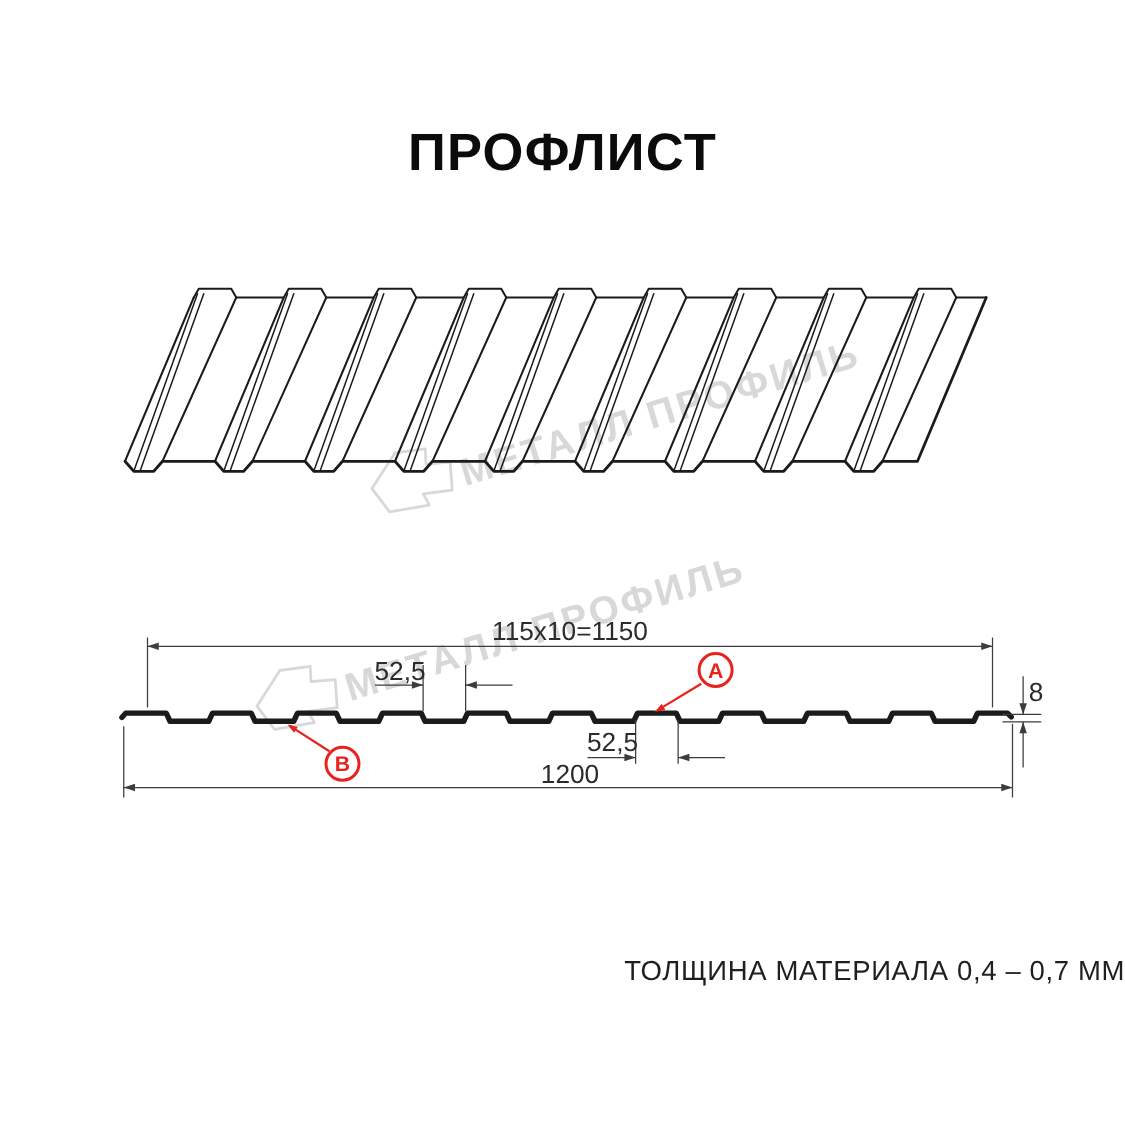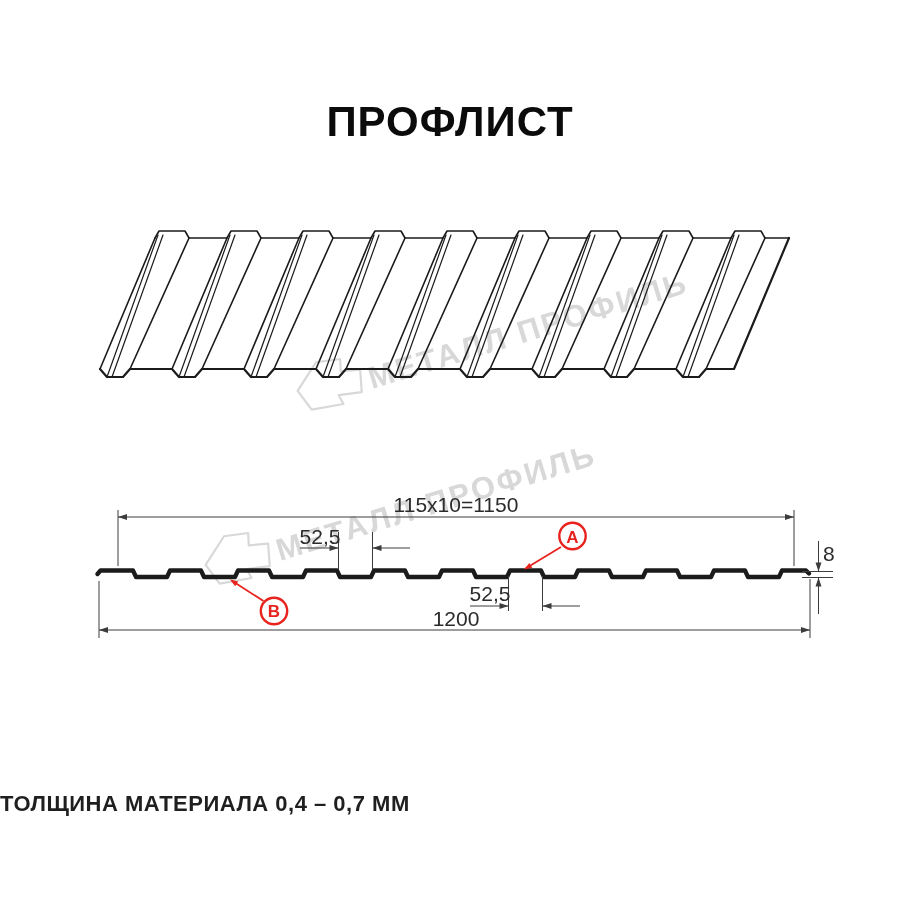--- a/index.html
+++ b/index.html
@@ -2,22 +2,22 @@
 <html><head>
 <meta charset="utf-8">
 <style>
   html,body{margin:0;padding:0;background:#ffffff;}
   .page{position:relative;width:900px;height:900px;background:#fff;overflow:hidden;
         font-family:"Liberation Sans",sans-serif;margin-top:20px;}
   .title{position:absolute;top:78px;left:0;width:100%;text-align:center;
          font-size:42px;font-weight:800;letter-spacing:1px;color:#0b0b0b;}
   .subtitle{position:absolute;top:127px;left:0;width:100%;text-align:center;
             font-size:23px;font-weight:500;color:#111;}
-  .footnote{position:absolute;top:771px;left:0;width:100%;text-align:left;
-            font-size:22px;font-weight:700;letter-spacing:0.5px;color:#1f1f1f;}
+  .footnote{position:absolute;top:744px;left:0;width:100%;text-align:right;
+            font-size:22px;font-weight:400;letter-spacing:0.5px;color:#1f1f1f;}
   svg{position:absolute;left:0;top:0;}
   .ink{stroke:#1b1b1b;fill:none;stroke-linejoin:round;stroke-linecap:round;}
   .dim{stroke:#3c3c3c;stroke-width:1;fill:none;}
   .dimfill{fill:#3c3c3c;stroke:none;}
   .dimtext{font-family:"Liberation Sans",sans-serif;font-size:21px;fill:#2b2b2b;}
   .wm{font-family:"Liberation Sans",sans-serif;font-size:31px;font-weight:700;
       letter-spacing:2.5px;fill:#d8d8d8;}
   .wmlogo{stroke:#d8d8d8;stroke-width:2.2;fill:none;stroke-linejoin:round;}
   .red{stroke:#e8231e;fill:none;}
   .redfill{fill:#e8231e;stroke:none;}

